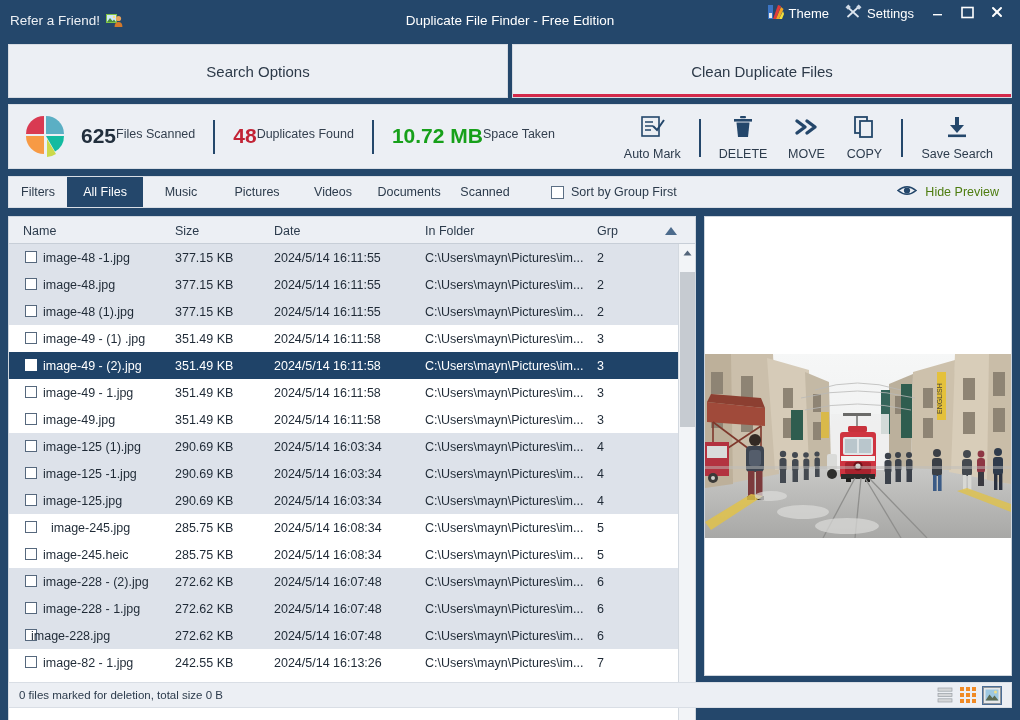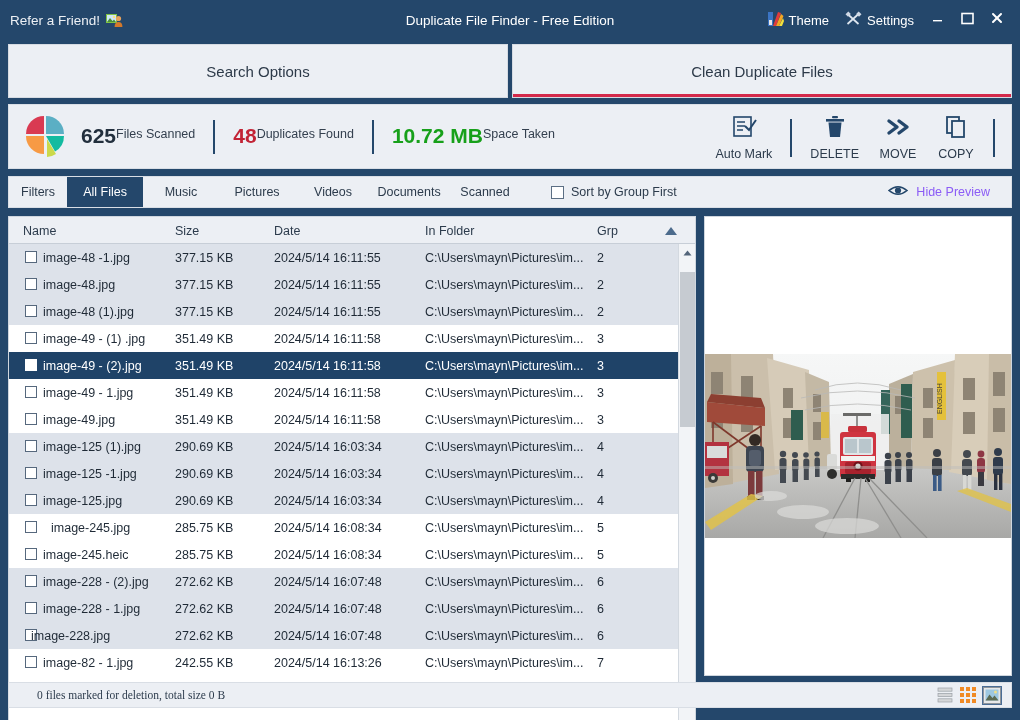--- a/index.html
+++ b/index.html
@@ -22,21 +22,21 @@
     margin-left: 10px; font-size: 13.5px; color: #eef1f5; cursor: pointer;
   }
   .refer-icon { width: 17px; height: 16px; display: block; }
   .app-title {
     position: absolute; left: 0; top: 0; width: 1020px; height: 40px;
     display: flex; align-items: center; justify-content: center;
     font-size: 13.5px; color: #ffffff; pointer-events: none;
   }
   .tb-right {
     position: absolute; right: 0; top: 0; height: 40px;
-    display: flex; align-items: center; gap: 0px; padding-right: 8px;
+    display: flex; align-items: flex-start; gap: 0px; padding-right: 8px;
   }
   .tb-btn {
     display: flex; align-items: center; gap: 5px;
     font-size: 13px; color: #ffffff; padding: 4px 8px; cursor: pointer;
   }
   .win-btn {
     width: 30px; height: 28px; display: flex; align-items: center;
     justify-content: center; cursor: pointer; color: #ffffff;
   }
 
@@ -100,21 +100,21 @@
   .sortgroup {
     display: flex; align-items: center; gap: 7px; margin-left: 28px;
     font-size: 12.5px; color: #2c3b4c; cursor: pointer;
   }
   .cbox {
     width: 13px; height: 13px; border: 1px solid #5c6f84; background: #ffffff;
     display: inline-block;
   }
   .hidepreview {
     margin-left: auto; display: flex; align-items: center; gap: 8px;
-    padding-right: 21px; font-size: 12.5px; color: #8b5cf6; cursor: pointer;
+    padding-right: 12px; font-size: 12.5px; color: #4d7c0f; cursor: pointer;
   }
 
   
   .tablewrap {
     position: absolute; left: 8px; top: 216px; width: 688px; height: 544px;
     background: #ffffff; border: 1px solid #cfd6de;
     display: flex; flex-direction: column; overflow: hidden;
   }
   .thead {
     height: 27px; background: #eceff4; border-bottom: 1px solid #c7ced7;
@@ -156,21 +156,21 @@
     display: flex; align-items: center; justify-content: center;
   }
   .preview svg { display: block; }
 
   
   .statusbar {
     position: absolute; left: 8px; top: 682px; width: 1004px; height: 26px;
     background: #eceff4; border: 1px solid #d9dee5;
     display: flex; align-items: center;
   }
-  .statustext { font-size: 11.5px; color: #2c3b4c; margin-left: 28px; font-family: Liberation Serif, serif; }
+  .statustext { font-size: 11.5px; color: #2c3b4c; margin-left: 10px; }
   .viewmodes { margin-left: auto; display: flex; align-items: center; gap: 7px; padding-right: 10px; }
   .vm { cursor: pointer; display: flex; align-items: center; }
   .vm.active { outline: 1px solid #4a6d96; }
 </style>
 </head>
 <body>
 
 <div class="titlebar">
   <div class="refer">
     <span>Refer a Friend!</span>
@@ -314,20 +314,30 @@
     <div class="toolbtn">
       <span>
         <svg width="24" height="24" viewBox="0 0 24 24">
           <rect x="3" y="2" width="12" height="16" fill="none" stroke="#24476b" stroke-width="1.8"></rect>
           <rect x="8" y="6" width="12" height="16" fill="#eceff4" stroke="#24476b" stroke-width="1.8"></rect>
         </svg>
       </span>
       <span class="tlabel">COPY</span>
     </div>
     <div class="tsep"></div>
+    <div class="toolbtn">
+      <span>
+        <svg width="26" height="24" viewBox="0 0 26 24">
+          <rect x="11" y="2" width="4" height="10" fill="#24476b"></rect>
+          <path d="M6 10 L13 18 L20 10 Z" fill="#24476b"></path>
+          <rect x="4" y="19.5" width="18" height="2.6" fill="#24476b"></rect>
+        </svg>
+      </span>
+      <span class="tlabel">Save Search</span>
+    </div>
   </div>
 </div>
 
 <div class="filterbar">
   <div class="filterlabel">Filters</div>
   <div class="ftab active">
       <span>All Files</span>
     </div>
   <div class="ftab">
       <span>Music</span>

